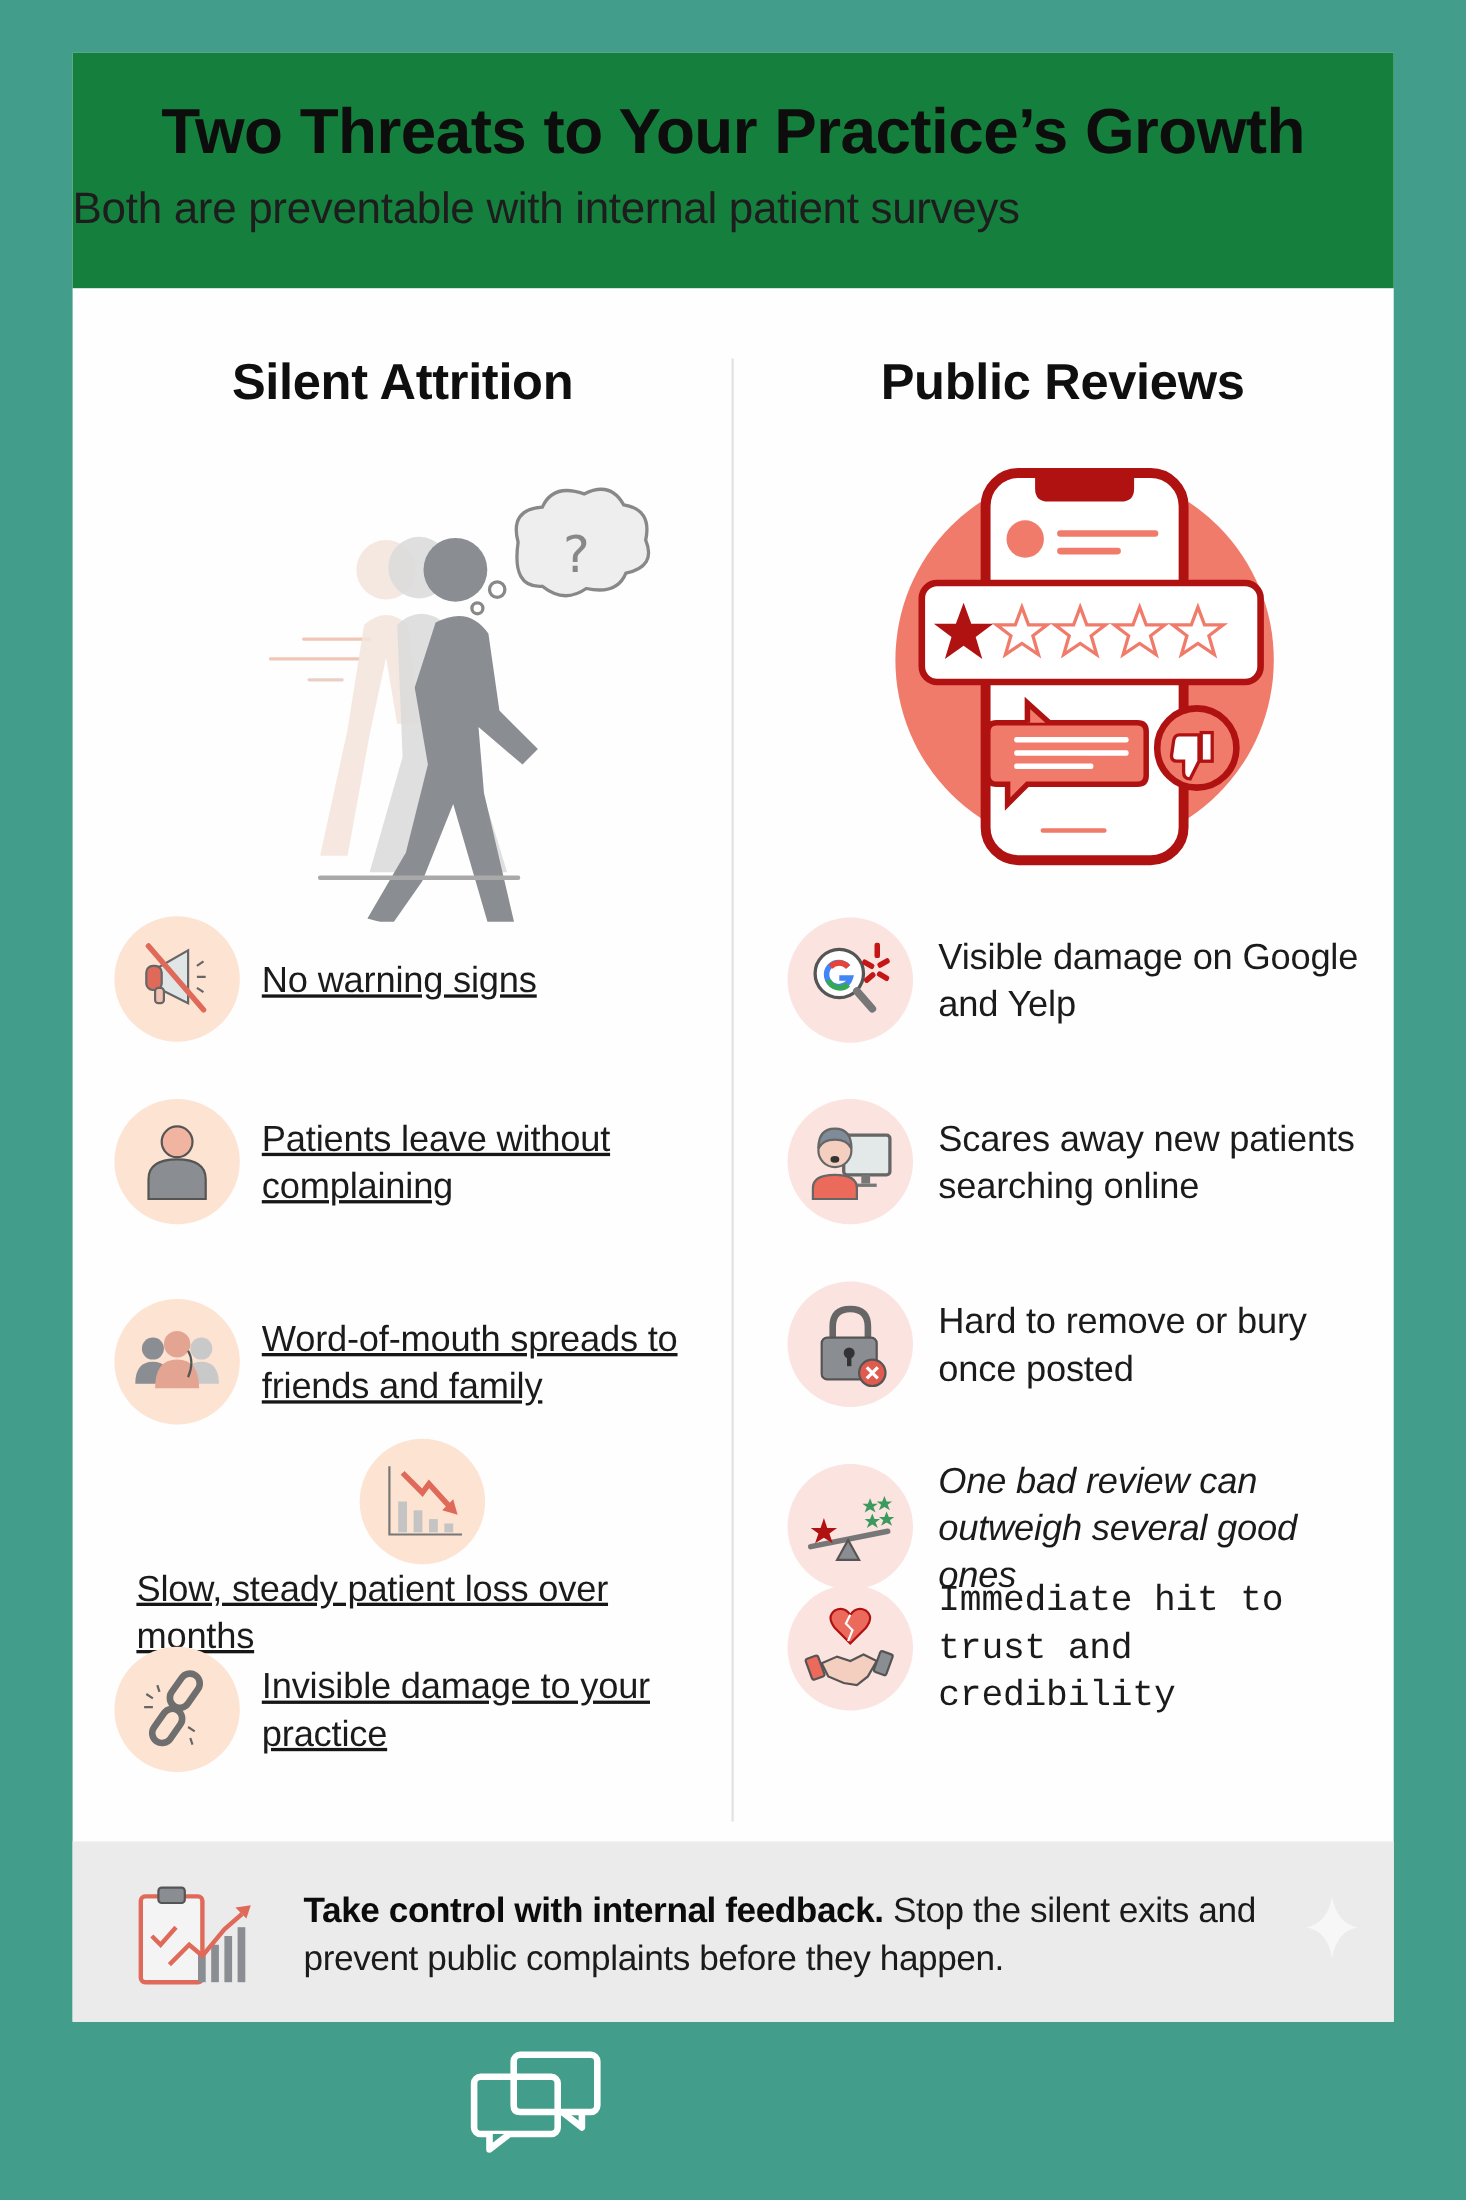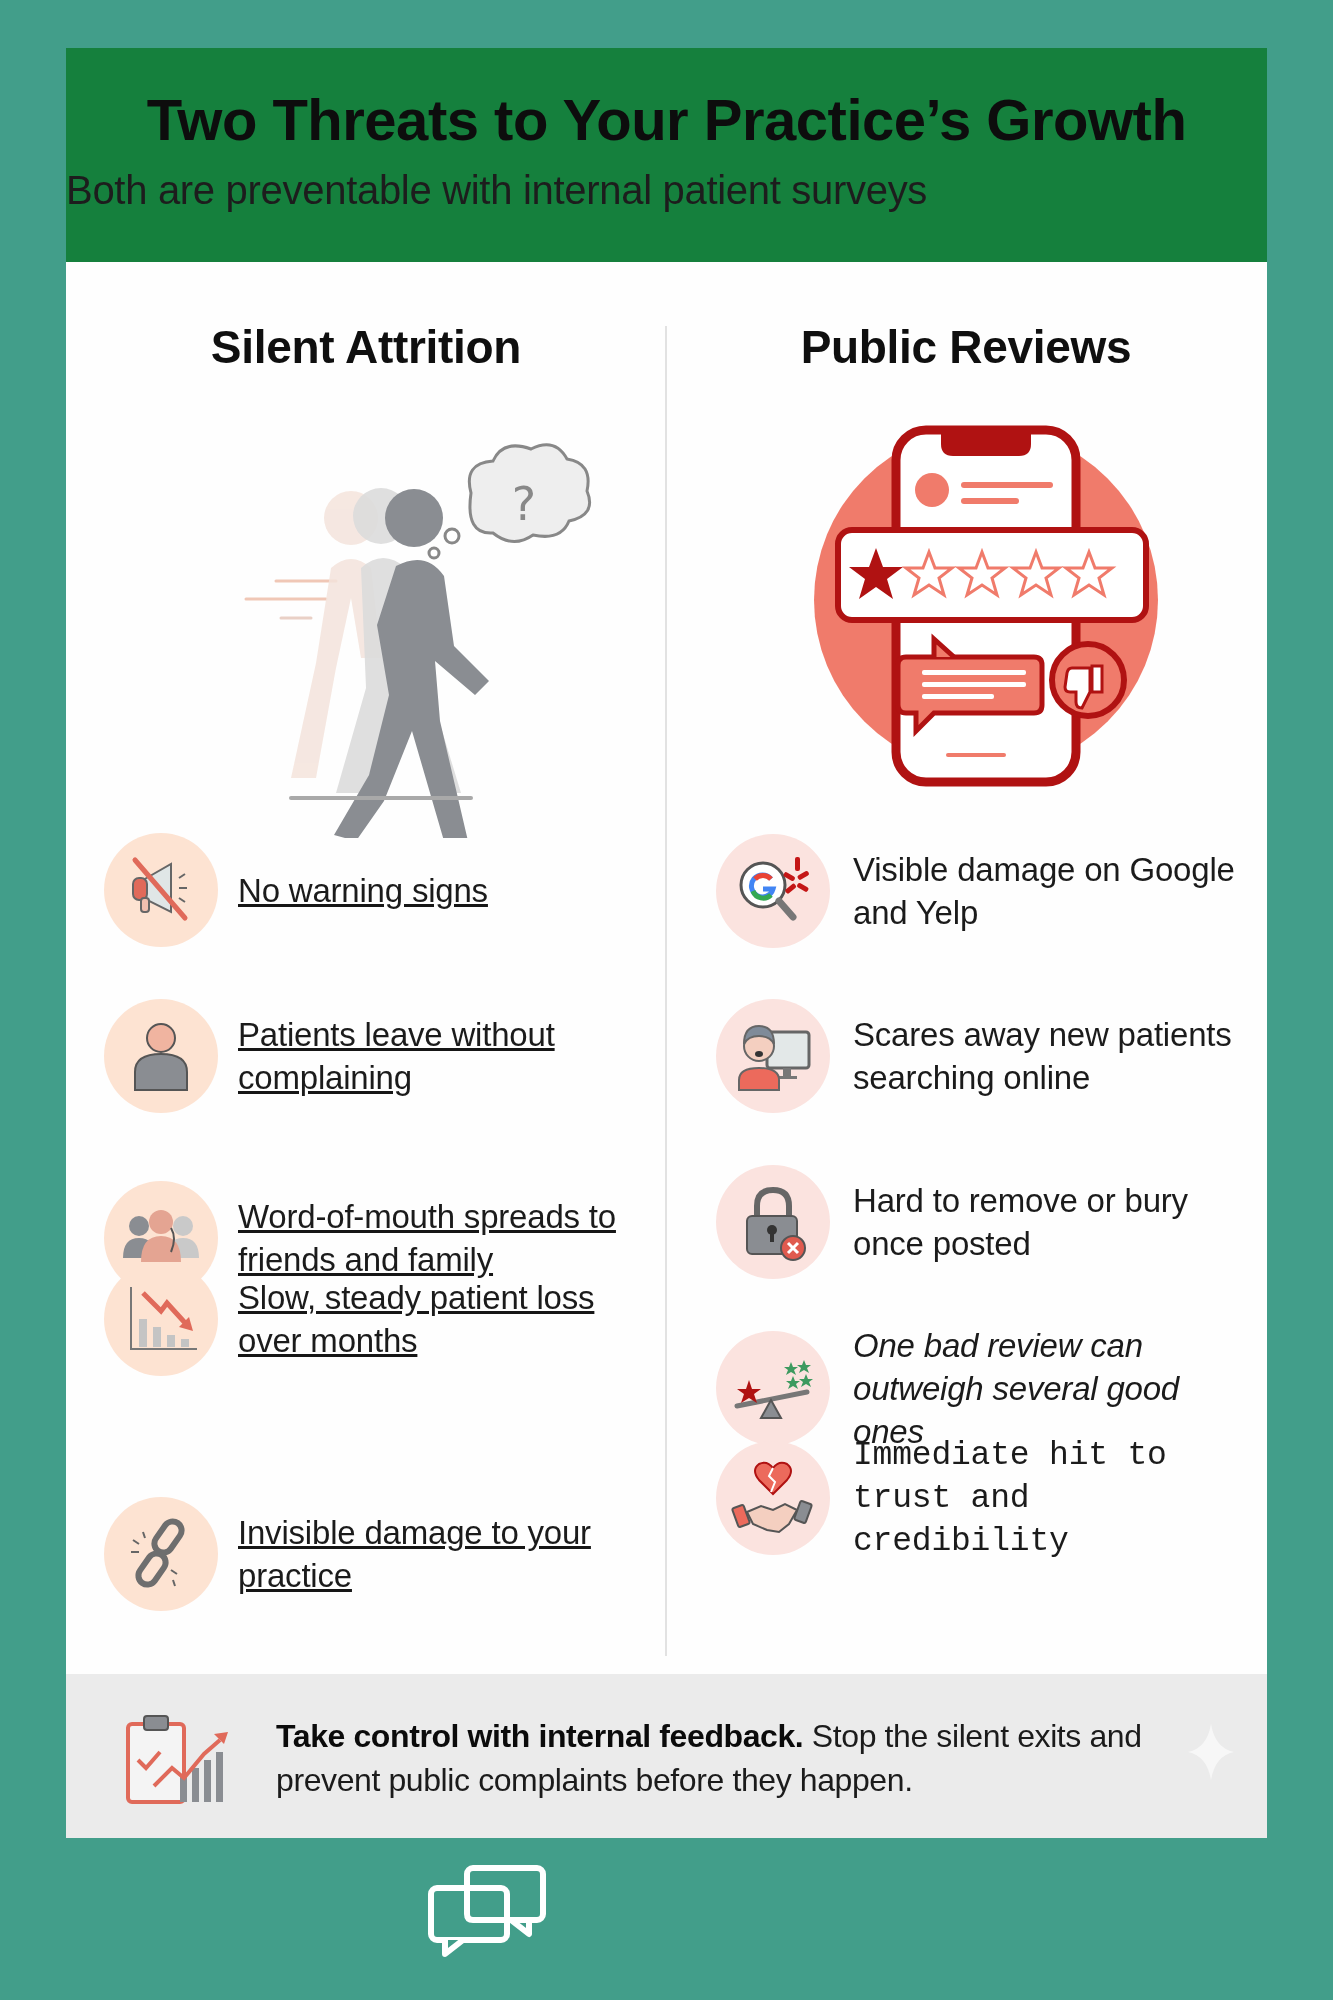--- a/index.html
+++ b/index.html
@@ -185,21 +185,21 @@
         <circle cx="64" cy="28" r="10" fill="#c9c9c9"></circle>
         <path d="M48 60 q0 -20 16 -20 q16 0 16 20 z" fill="#c9c9c9"></path>
         <circle cx="42" cy="24" r="12" fill="#e4a492"></circle>
         <path d="M22 64 q0 -26 20 -26 q20 0 20 26 z" fill="#e4a492"></path>
         <path d="M52 30 q6 10 0 24" stroke="#555" stroke-width="2" fill="none"></path>
       </svg>
     </div>
     <div class="row-text">Word-of-mouth spreads to friends and family</div>
   </div>
 
-  <div class="row left" style="top:1211px;">
+  <div class="row left" style="top:1260px;flex-direction:column;">
     <div class="icon-circle">
       <svg width="80" height="80" viewBox="0 0 80 80">
         <path d="M10 8 v62 h66" stroke="#777" stroke-width="2" fill="none"></path>
         <rect x="18" y="40" width="8" height="28" fill="#c4c4c4"></rect>
         <rect x="32" y="48" width="8" height="20" fill="#c4c4c4"></rect>
         <rect x="46" y="56" width="8" height="12" fill="#c4c4c4"></rect>
         <rect x="60" y="60" width="8" height="8" fill="#c4c4c4"></rect>
         <path d="M22 14 l18 18 l6 -8 l20 22" stroke="#e06a5a" stroke-width="5" fill="none"></path>
         <polygon points="58,48 72,52 68,38" fill="#e06a5a"></polygon>
       </svg>

